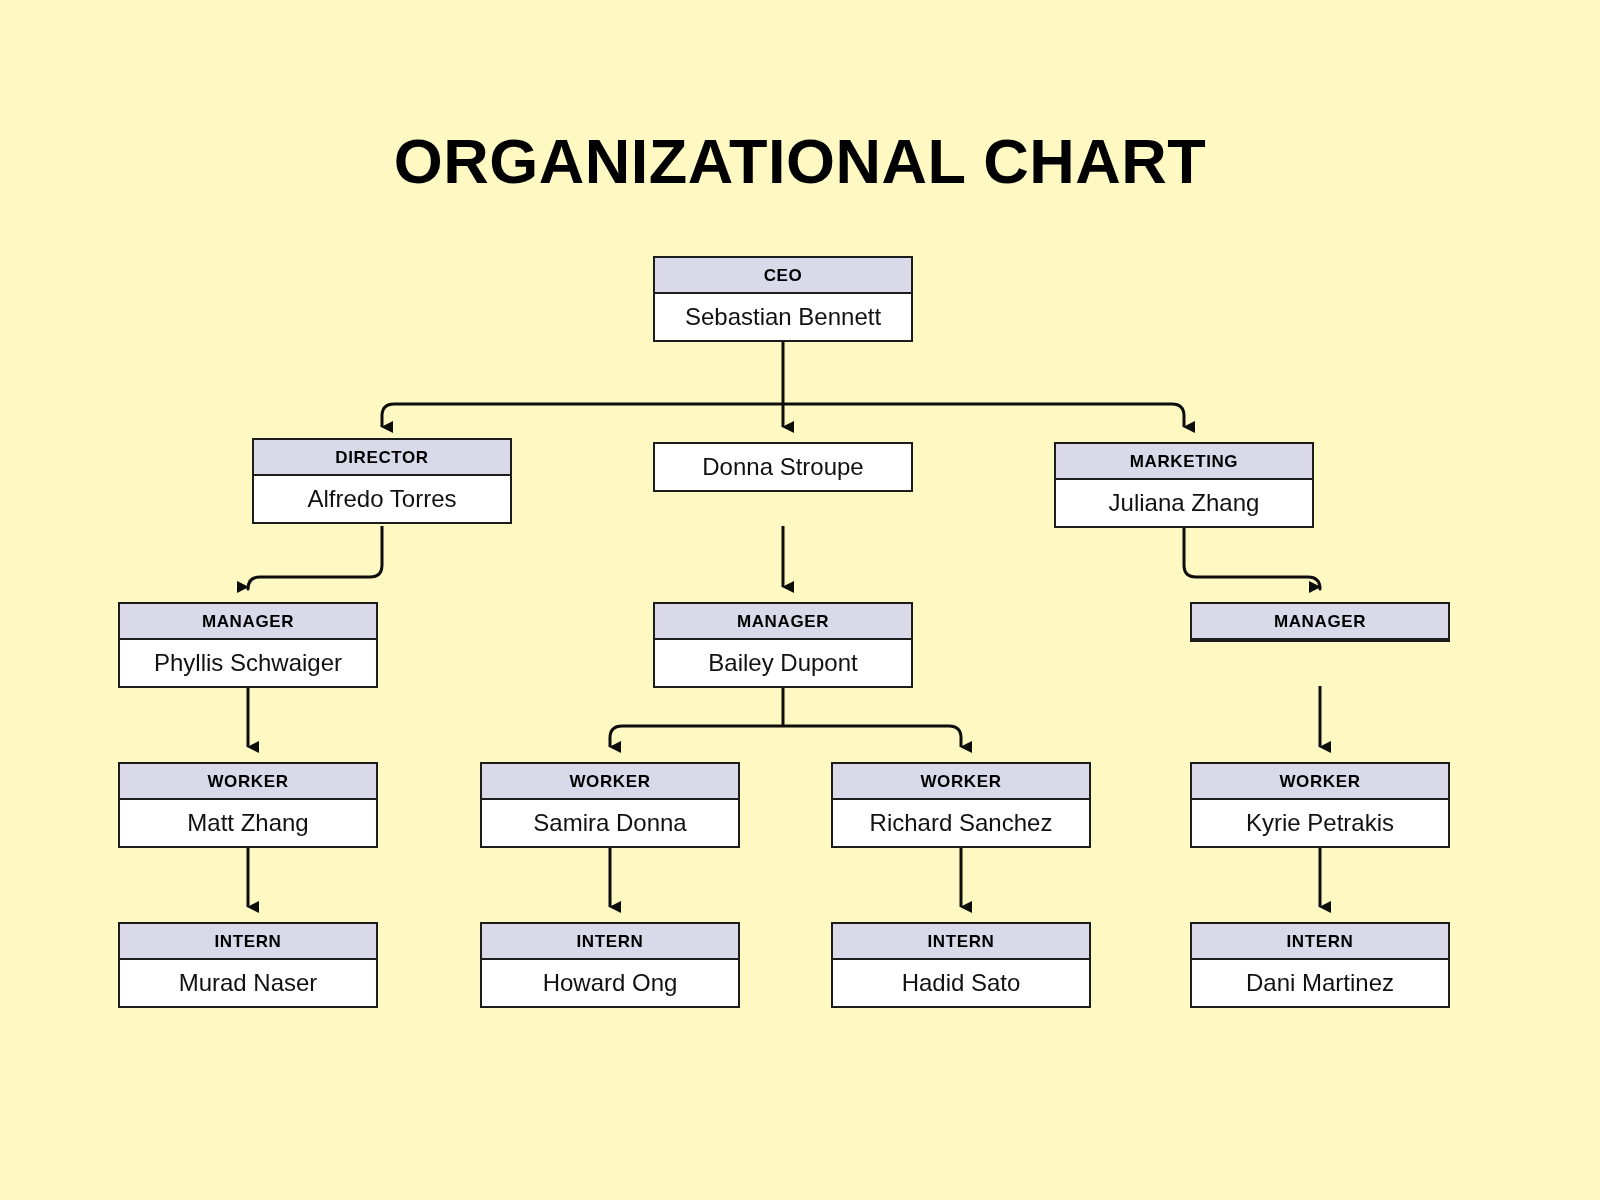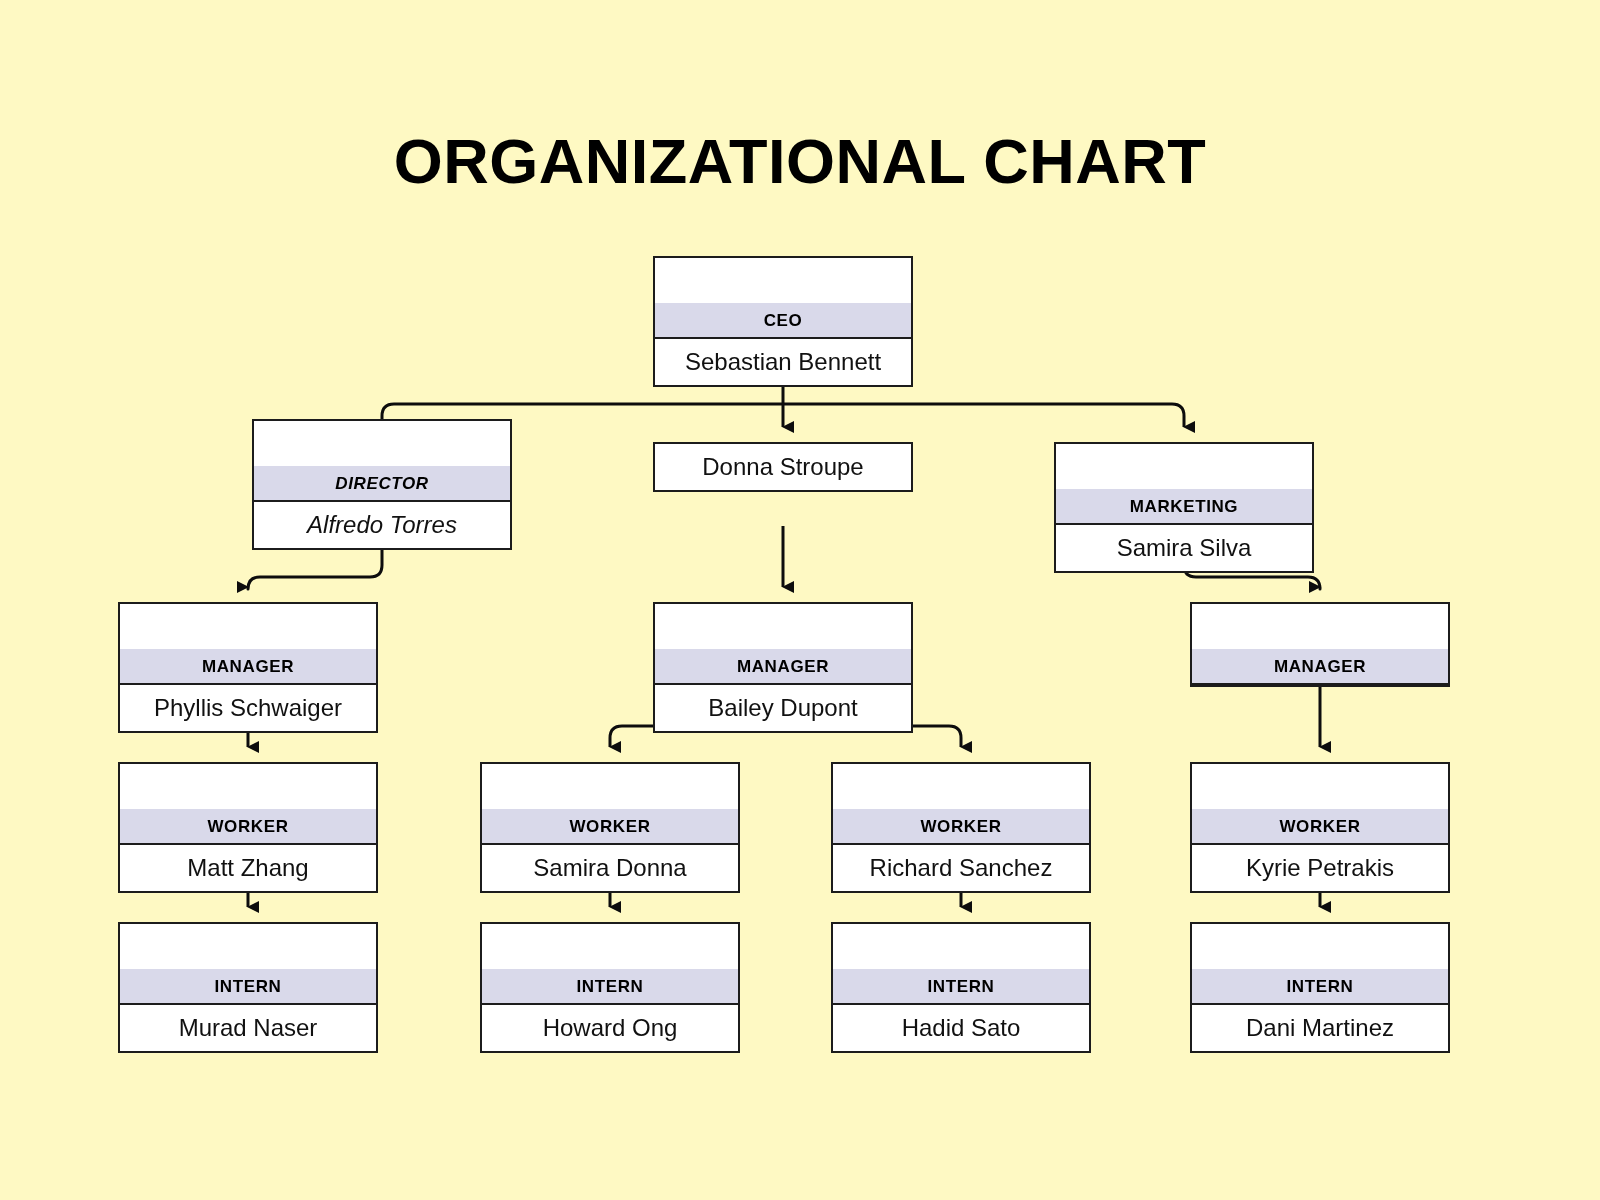--- a/index.html
+++ b/index.html
@@ -58,21 +58,20 @@
     line-height: 36px;
     background: #d9d9ea;
     border-bottom: 2px solid #1c1c1c;
     text-align: center;
     font-size: 17px;
     font-weight: 700;
     letter-spacing: 0.6px;
     color: #000000;
     text-transform: uppercase;
     box-sizing: border-box;
-    margin-top: 45px;
   }
   .node-body {
     height: 46px;
     line-height: 46px;
     background: #ffffff;
     text-align: center;
     font-size: 24px;
     font-weight: 400;
     color: #111111;
     box-sizing: border-box;
@@ -121,32 +120,32 @@
       <path d="M 961 846 L 961 907" marker-end="url(#arrow)"></path>
       <path d="M 1320 846 L 1320 907" marker-end="url(#arrow)"></path>
     </g>
   </svg>
 
   <div class="node" style="left:653px; top:256px;">
     <div class="node-header">CEO</div>
     <div class="node-body">Sebastian Bennett</div>
   </div>
 
-  <div class="node" style="left:252px; top:419px;font-style:italic;">
+  <div class="node" style="left:252px; top:438px;">
     <div class="node-header">DIRECTOR</div>
     <div class="node-body">Alfredo Torres</div>
   </div>
 
   <div class="node" style="left:653px; top:442px;">
     <div class="node-body">Donna Stroupe</div>
   </div>
 
   <div class="node" style="left:1054px; top:442px;">
     <div class="node-header">MARKETING</div>
-    <div class="node-body">Samira Silva</div>
+    <div class="node-body">Juliana Zhang</div>
   </div>
 
   <div class="node" style="left:118px; top:602px;">
     <div class="node-header">MANAGER</div>
     <div class="node-body">Phyllis Schwaiger</div>
   </div>
 
   <div class="node" style="left:653px; top:602px;">
     <div class="node-header">MANAGER</div>
     <div class="node-body">Bailey Dupont</div>

